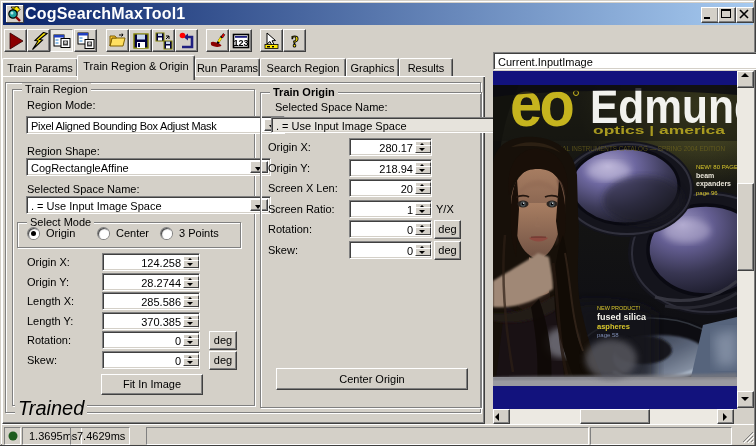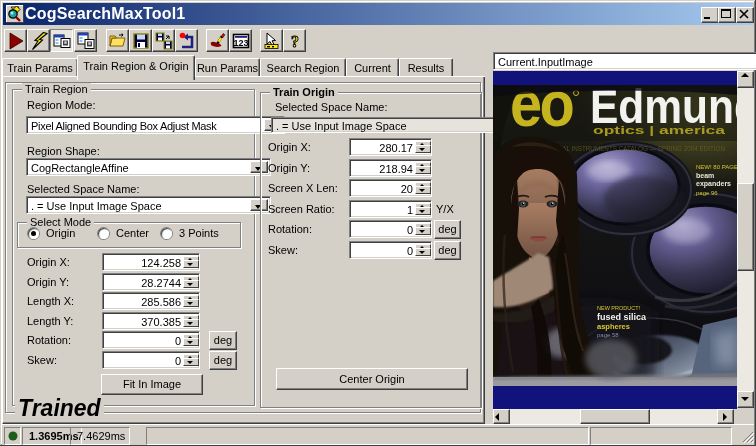--- a/index.html
+++ b/index.html
@@ -208,27 +208,27 @@
       <svg width="18" height="18" viewBox="0 0 18 18">
         <text x="9" y="14.5" font-family="Liberation Serif" font-size="16" font-weight="bold" text-anchor="middle" fill="#ffe800" stroke="#000" stroke-width="0.9">?</text>
       </svg>
     </div>
   </div>
 
   <div class="abs tab" style="left:2px;width:74px;">Train Params</div>
   <div class="abs tab sel" style="left:77px;width:116px;">Train Region &amp; Origin</div>
   <div class="abs tab" style="left:195px;width:63px;">Run Params</div>
   <div class="abs tab" style="left:260px;width:84px;">Search Region</div>
-  <div class="abs tab" style="left:346px;width:51px;">Current</div>
+  <div class="abs tab" style="left:346px;width:51px;">Graphics</div>
   <div class="abs tab" style="left:399px;width:52px;">Results</div>
 
   <div class="abs page"></div>
 
   <div class="grp" style="left:5px;top:82px;width:474px;height:329px;"></div>
-  <div class="lbl" style="left:15px;top:402px;font-style:italic;font-size:23px;font-weight:700;letter-spacing:0px;background:#d4d0c8;padding:0 3px;z-index:3;">Trained</div>
+  <div class="lbl" style="left:15px;top:402px;font-style:italic;font-size:20px;font-weight:400;letter-spacing:0px;background:#d4d0c8;padding:0 3px;z-index:3;">Trained</div>
 
   <div class="grp" style="left:12px;top:89px;width:241px;height:315px;">
     <div class="glabel">Train Region</div>
   </div>
   <div class="lbl" style="left:27px;top:99px;text-align:center;">Region Mode:</div>
   <div class="edit" style="left:26px;top:116px;width:217px;height:16px;">
       <span class="etxt" style="letter-spacing:-0.3px">Pixel Aligned Bounding Box Adjust Mask</span>
       <span class="combo-arrow"></span>
     </div>
   <div class="lbl" style="left:27px;top:145px;">Region Shape:</div>
@@ -535,21 +535,21 @@
     <div class="sb-btn" style="left:87px;top:338px;width:68px;height:13px;"></div>
     <div class="sb-btn a-rt" style="left:224px;top:338px;width:15px;height:13px;"></div>
   </div>
 
   <div class="abs statusbar">
     <div class="spanel" style="left:2px;width:15px;">
         <svg width="13" height="13" style="position:absolute;left:2px;top:2px">
           <circle cx="6" cy="6" r="4.5" fill="#1e5c1e"></circle>
         </svg>
       </div>
-    <div class="spanel" style="left:20px;width:58px;font-weight:bold;">
+    <div class="spanel" style="left:20px;width:58px;">
         <span class="stxt">1.3695ms</span>
       </div>
     <div class="spanel" style="left:68px;width:58px;">
         <span class="stxt">7.4629ms</span>
       </div>
     <div class="spanel" style="left:144px;width:441px;"></div>
     <div class="spanel" style="left:588px;width:140px;"></div>
     <svg width="14" height="14" style="position:absolute;left:739px;top:5px">
       <g stroke-width="1">
         <line x1="12" y1="2" x2="2" y2="12" stroke="#808080"></line>

